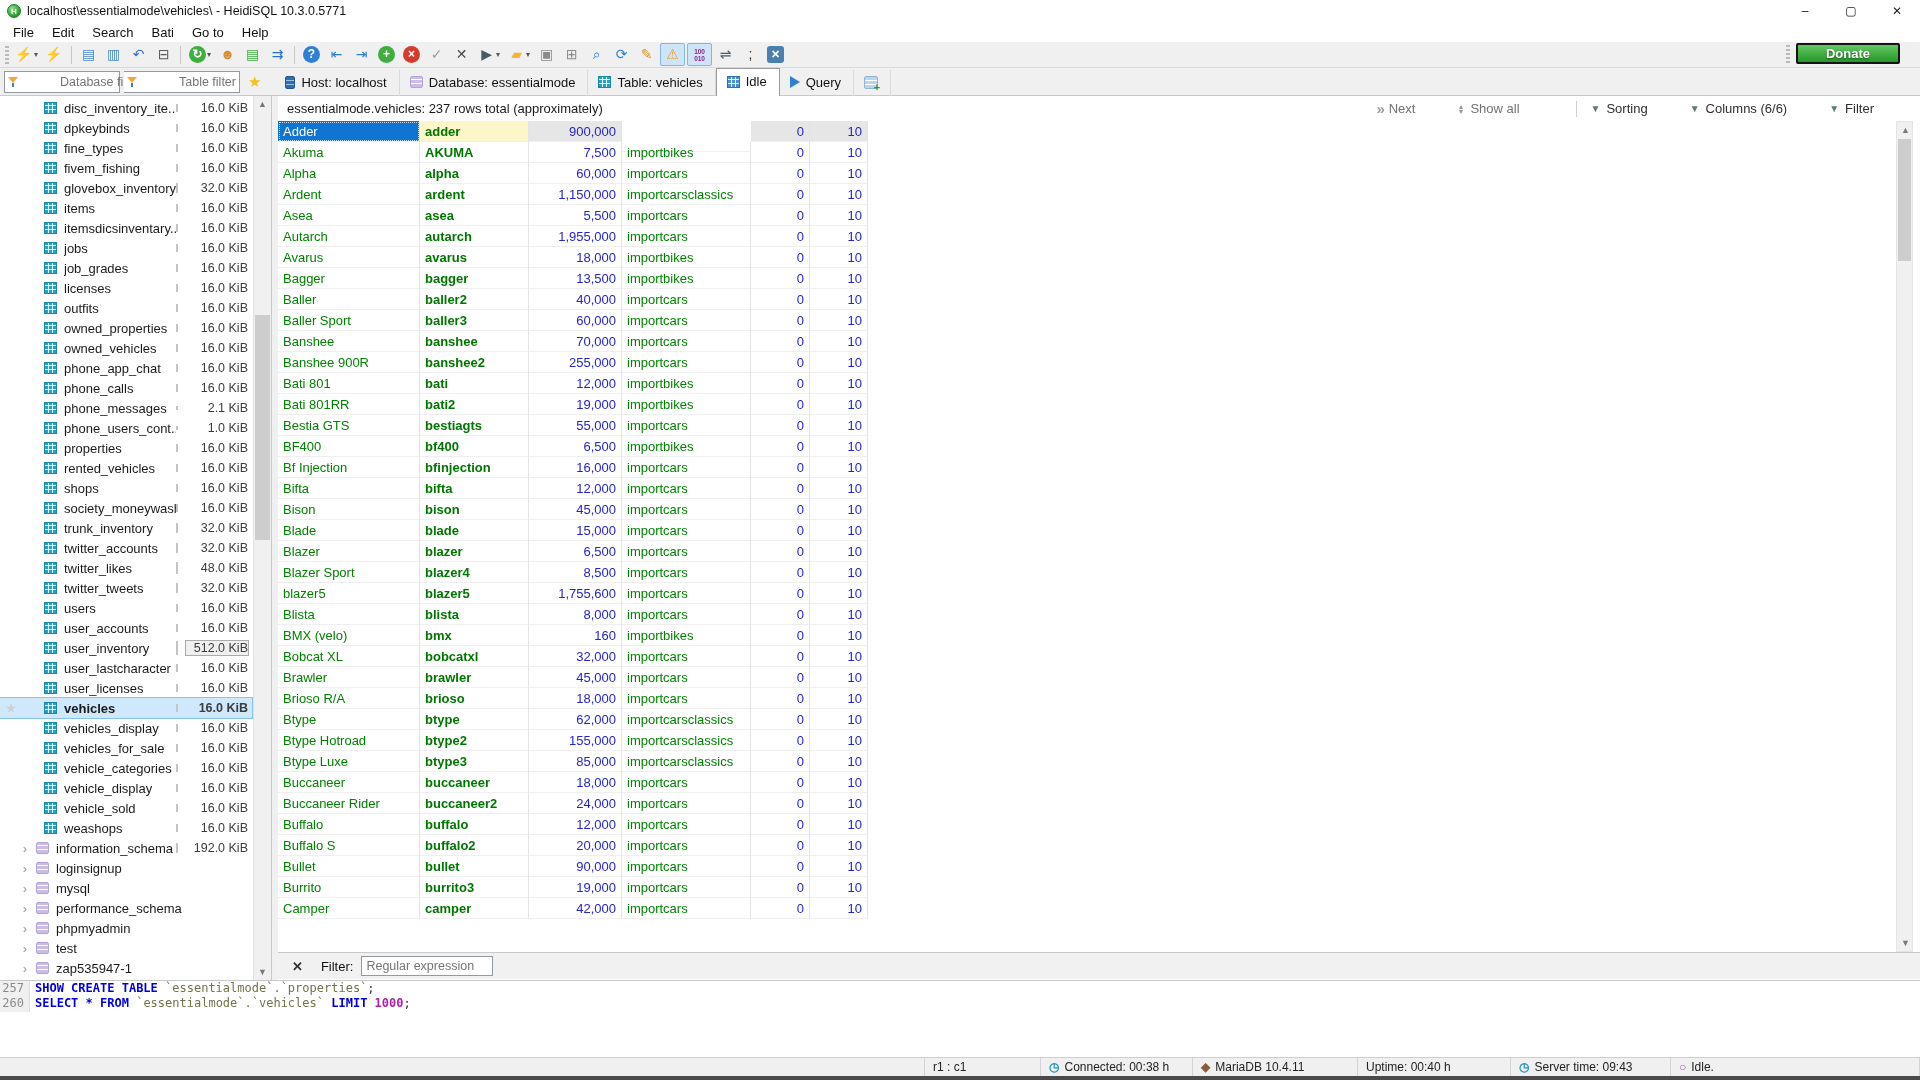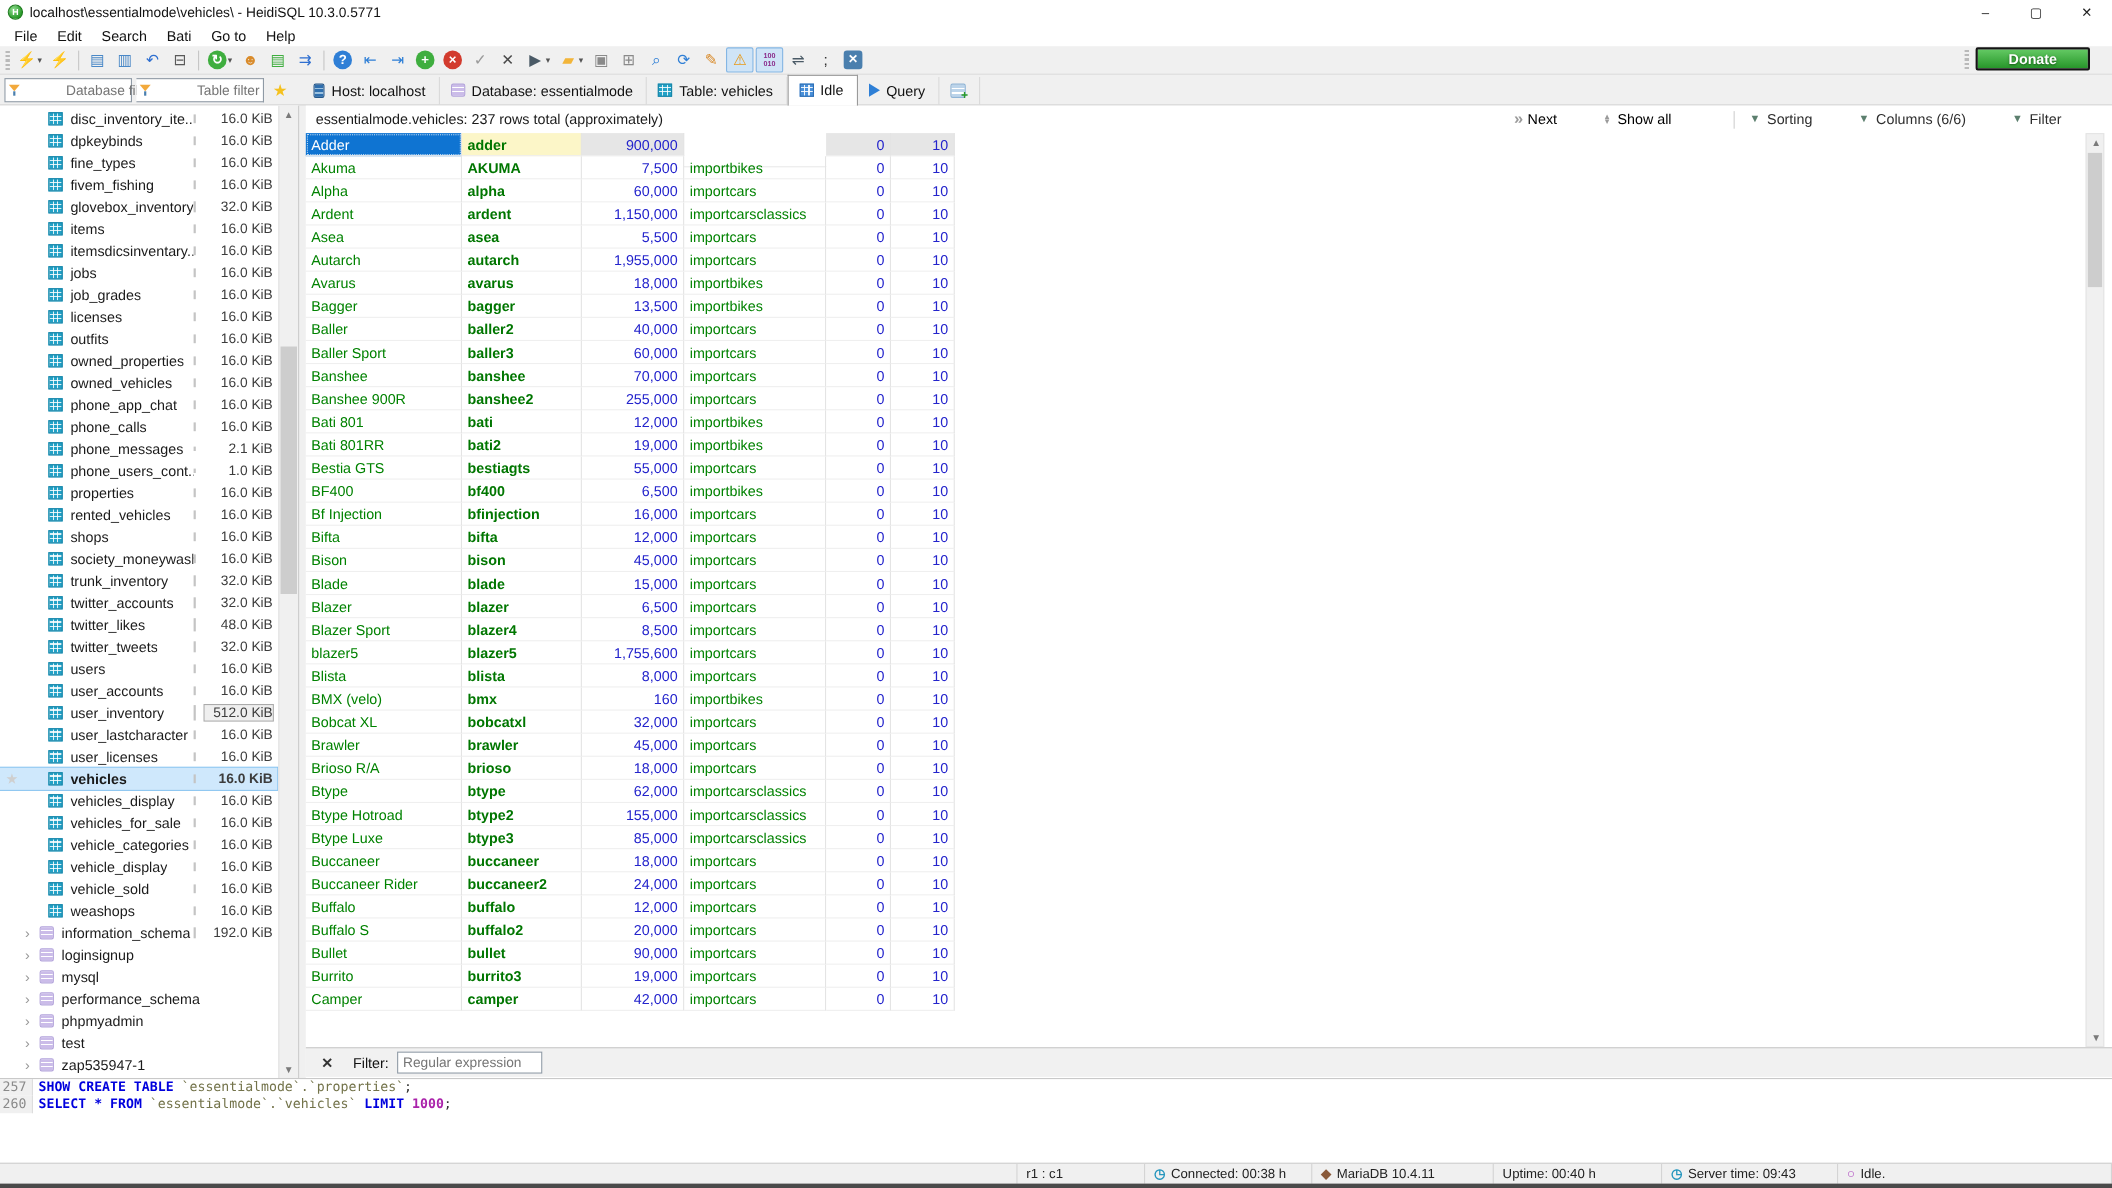--- a/index.html
+++ b/index.html
@@ -79,21 +79,21 @@
   .tree-scrollbar { position:absolute; right:0; top:0; width:18px; height:884px; background:#f0f0f0; border-left:1px solid #e2e2e2; }
   .sb-arrow { position:absolute; left:0; width:17px; height:16px; color:#7a7a7a; font-size:9px; display:flex; align-items:center; justify-content:center; }
   .tree-thumb { position:absolute; left:1px; top:219px; width:15px; height:225px; background:#cdcdcd; }
 
   .content { position:absolute; left:278px; top:0; width:1642px; height:884px; background:#fff; }
   .content-header { position:absolute; top:0; left:0; right:0; height:25px; display:flex; align-items:center; font-size:13px; }
   .ch-title { margin-left:9px; color:#1a1a1a; }
   .hdr-controls { margin-left:auto; display:flex; align-items:center; margin-right:46px; gap:0; }
   .hdr-ctl { display:flex; align-items:center; font-size:13px; gap:6px; }
   .hdr-ctl .lbl { color:#2e2e2e; }
-  .hdr-ctl.disabled .lbl { color:#000000; }
+  .hdr-ctl.disabled .lbl { color:#737373; }
   .hdr-ctl .tri { color:#5c7f6e; font-size:10px; }
   .hdr-ctl .chev { color:#9a9a9a; font-size:15px; font-weight:bold; letter-spacing:-2px; }
   .hdr-sep { width:1px; height:16px; background:#cfcfcf; }
   .icon-updown { display:inline-flex; flex-direction:column; line-height:5px; font-size:7px; color:#9a9a9a; }
 
   
   .grid { position:absolute; top:25px; left:0; width:591px; }
   .grid-header { display:flex; height:21px; background:linear-gradient(#ffffff,#f0f0f0); border-top:1px solid #d8d8d8; border-bottom:1px solid #c8c8c8; }
   .gh-cell { font-size:13px; color:#2a2a2a; display:flex; align-items:center; padding:0 5px; border-right:1px solid #d8d8d8; gap:4px; }
   .gh-cell.r { justify-content:flex-end; }

